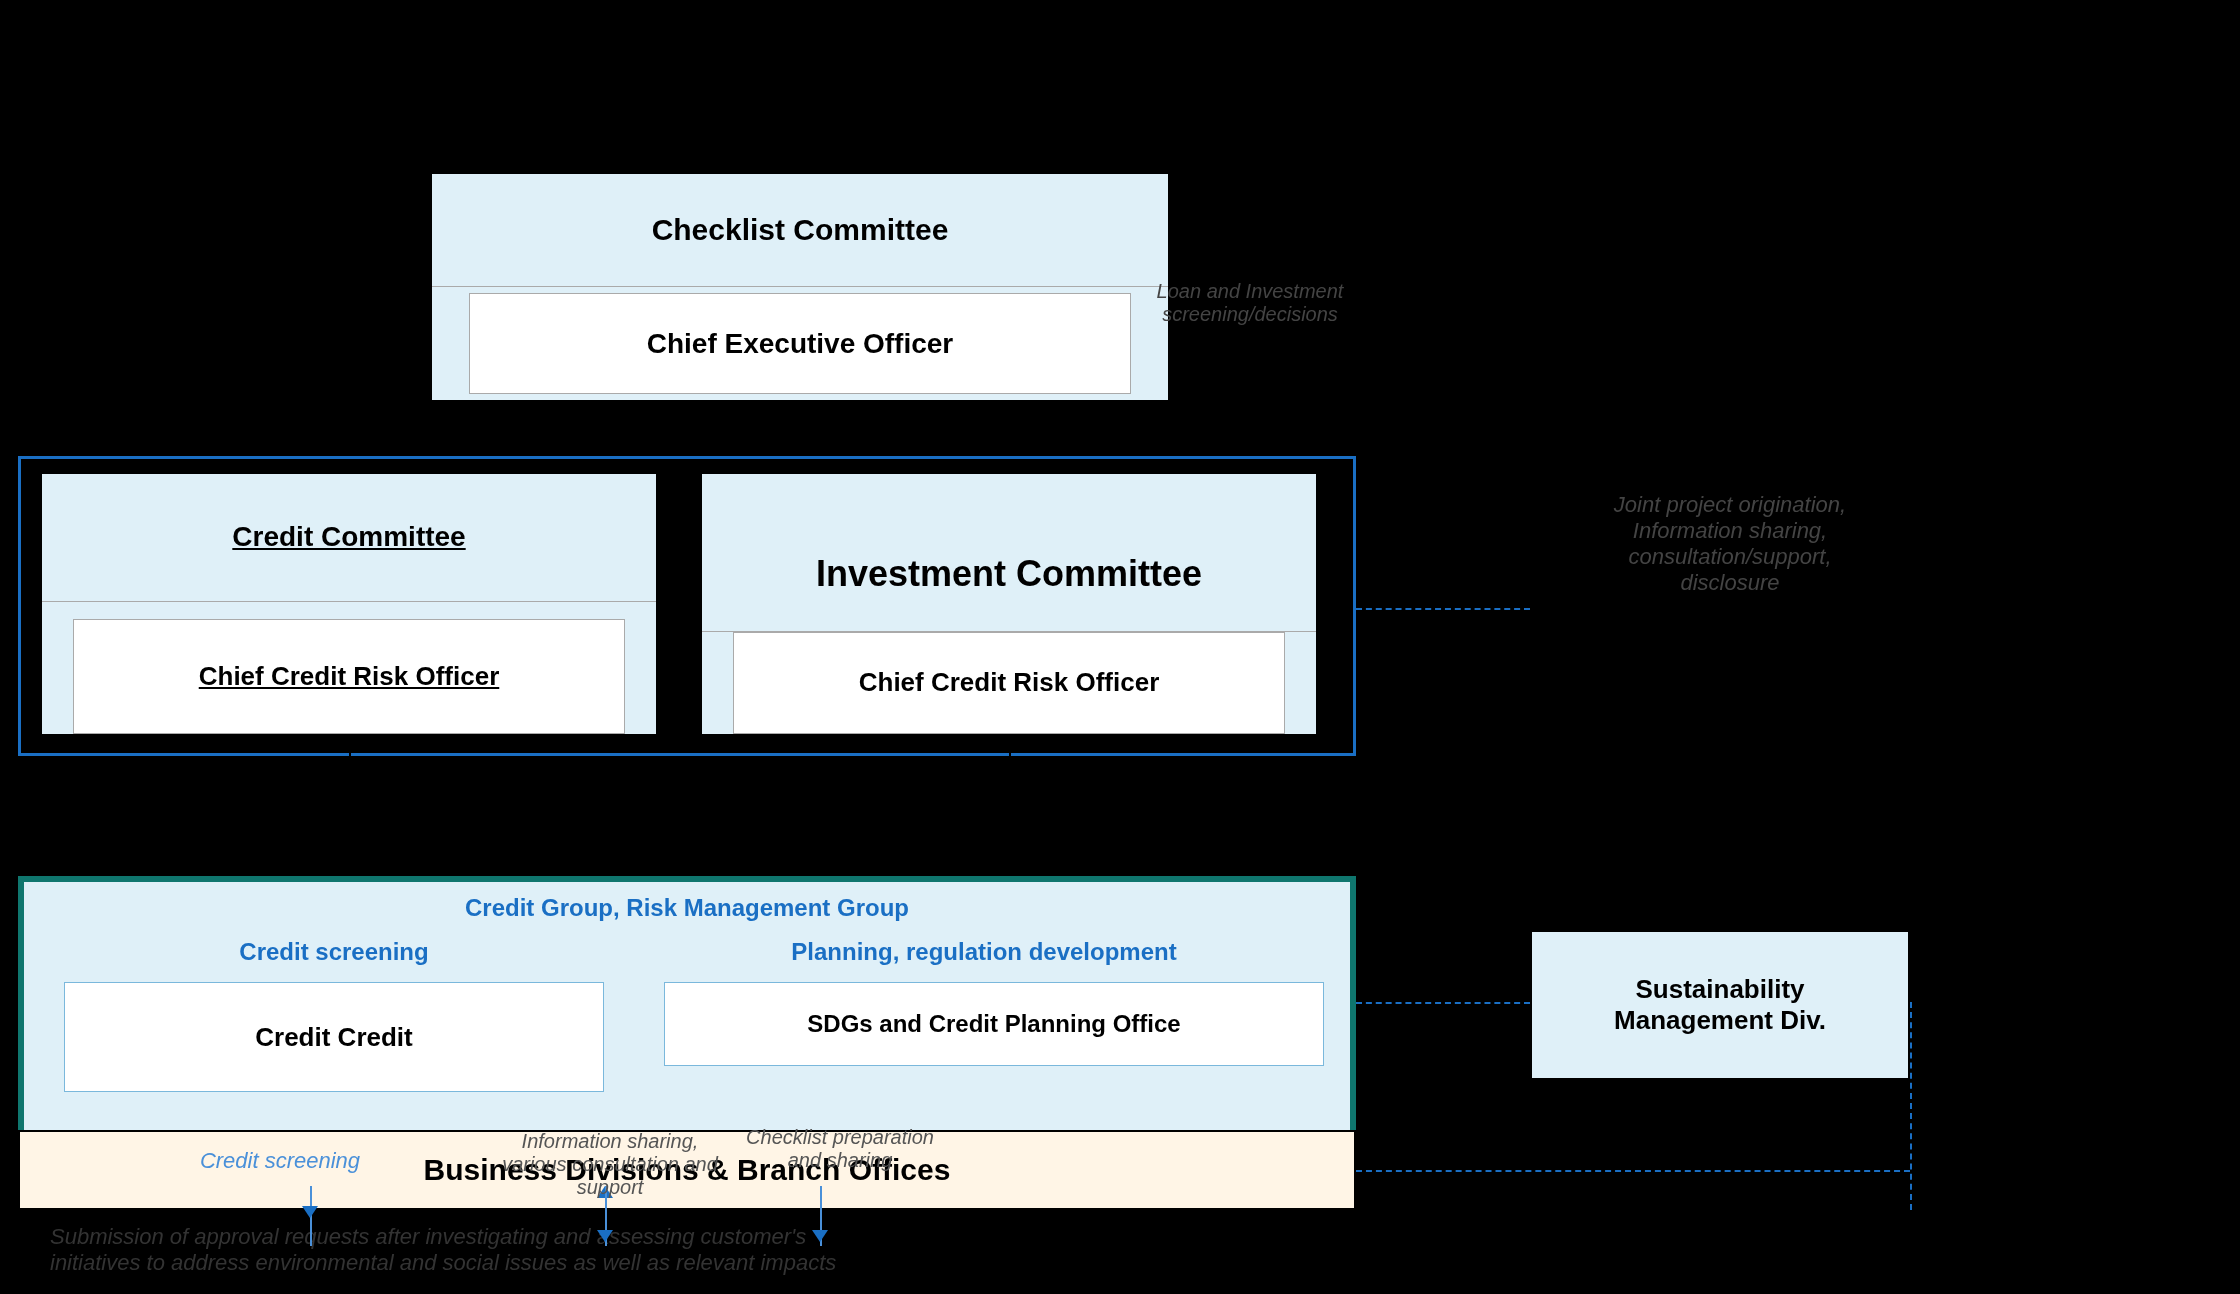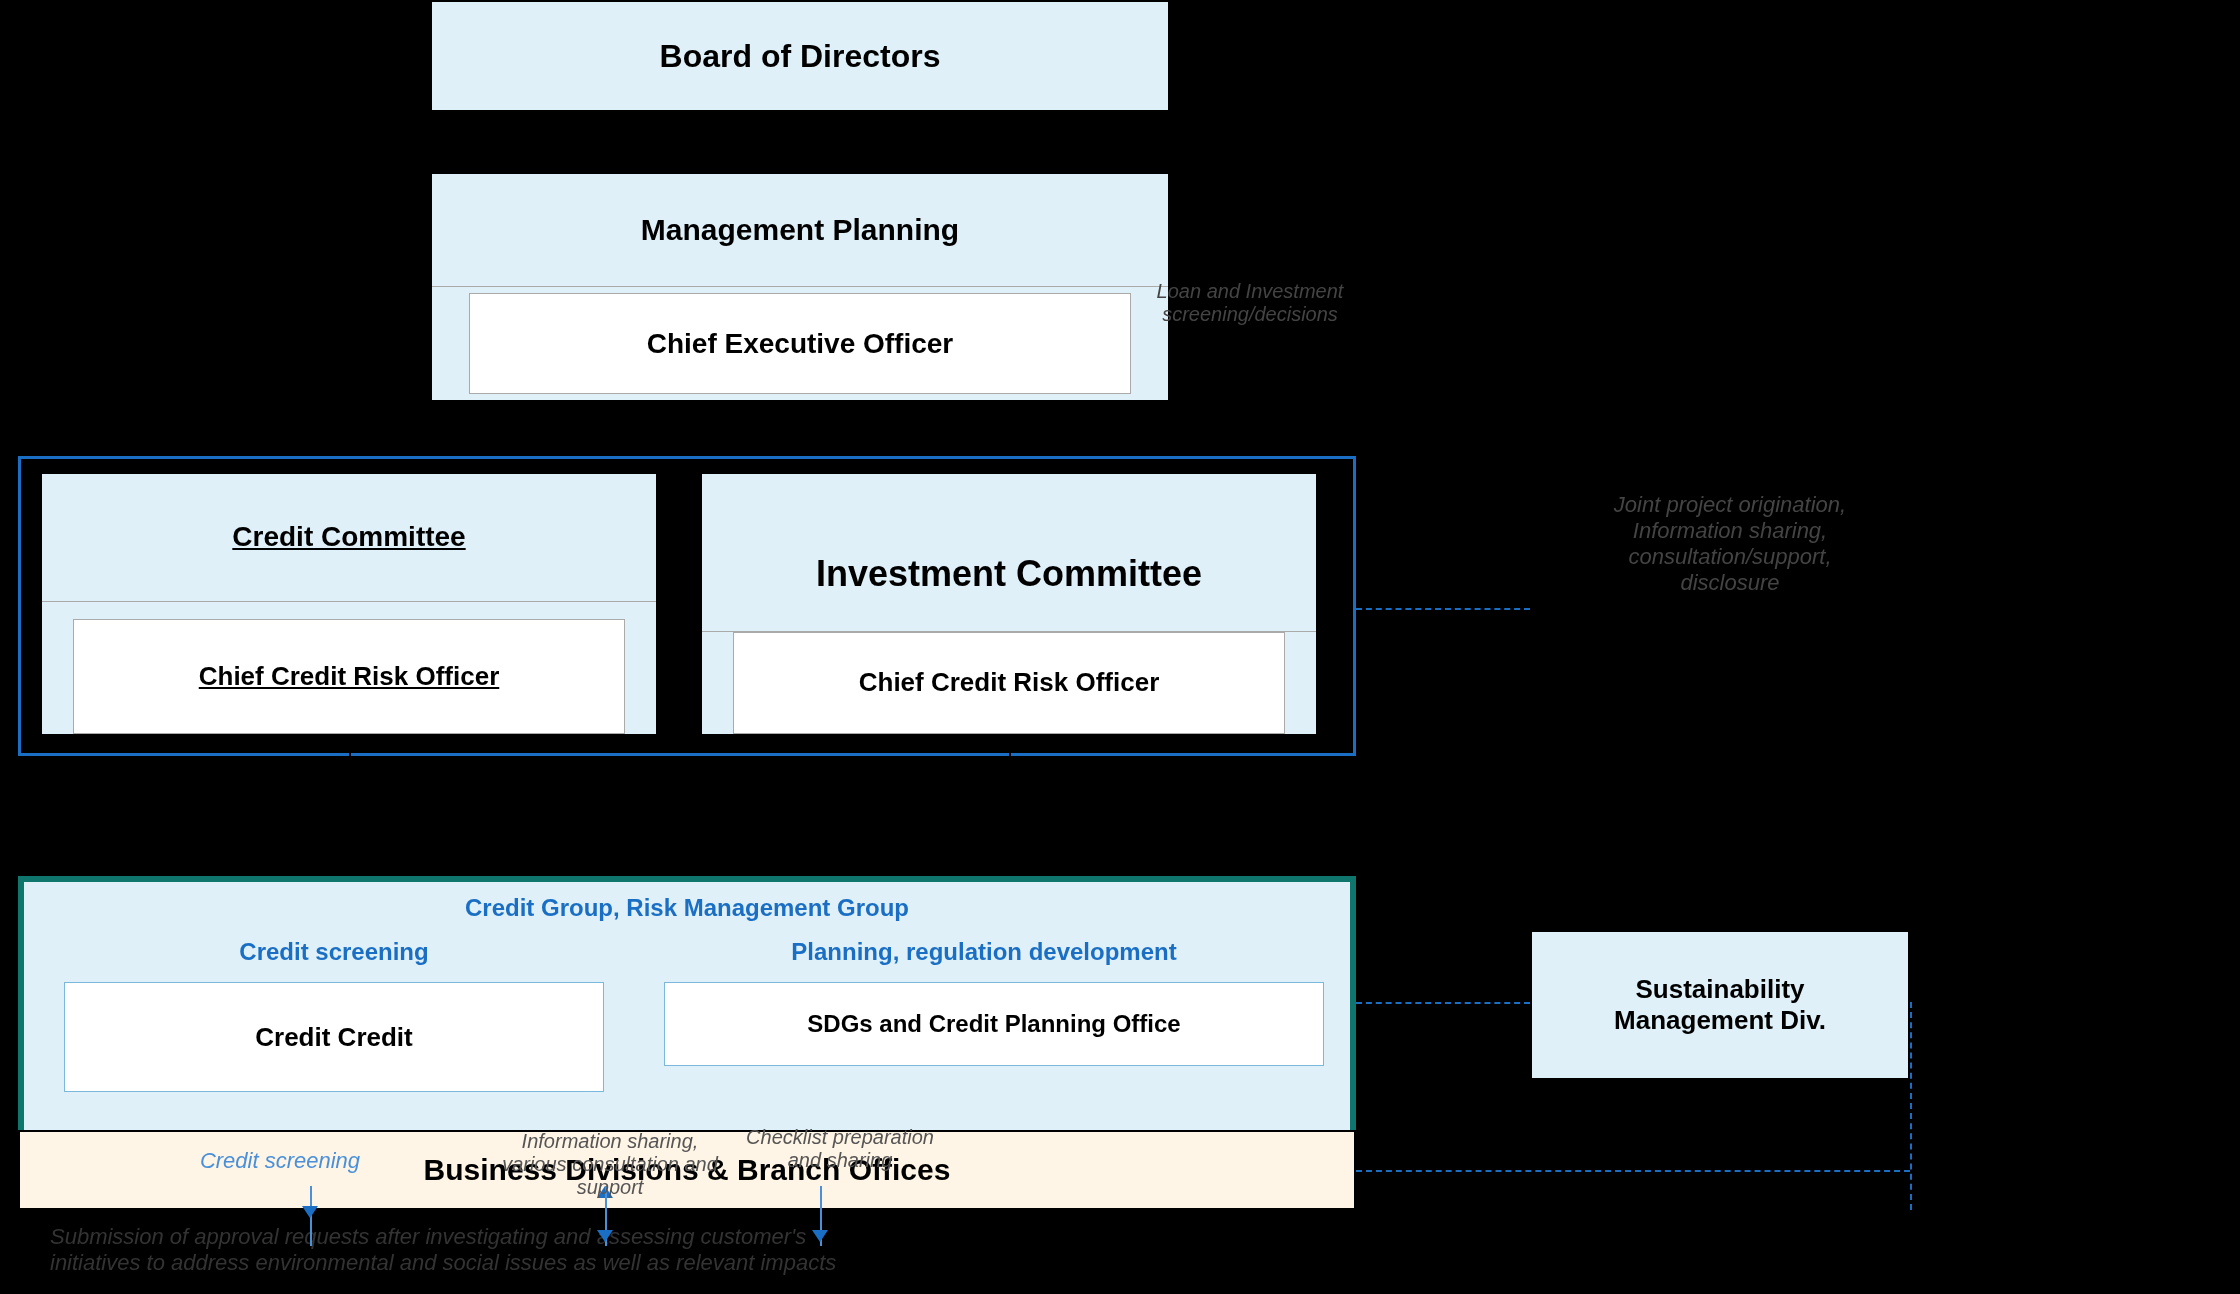--- a/index.html
+++ b/index.html
@@ -122,30 +122,27 @@
       color: #1a6fc4;
       font-weight: bold;
       text-align: center;
     }
   </style>
 </head>
 <body>
 
 <div class="diagram-container">
 
-  <div class="box" style="left:430px; top:0px; width:740px; height:112px; font-size:32px;">
-    <span>Board of Directors</span>
-  </div>
 
   <div class="connector connector-v" style="left:799px; top:112px; height:60px;"></div>
 
   <div class="box" style="left:430px; top:172px; width:740px; height:230px; flex-direction:column; gap:0; padding:0; background:#dff0f8;">
 
     <div style="width:100%; height:50%; display:flex; align-items:center; justify-content:center; font-size:30px; font-weight:bold; border-bottom:1px solid #aaa;">
-      <span>Management Planning</span>
+      <span>Checklist Committee</span>
     </div>
 
     <div style="width:90%; margin:auto; height:45%; background:#fff; border:1px solid #aaa; display:flex; align-items:center; justify-content:center; font-size:28px; font-weight:bold;">
       <span>Chief Executive Officer</span>
     </div>
   </div>
 
   <div class="connector connector-v" style="left:799px; top:402px; height:60px;"></div>
 
   <div class="connector connector-h" style="left:305px; top:462px; width:982px;"></div>

